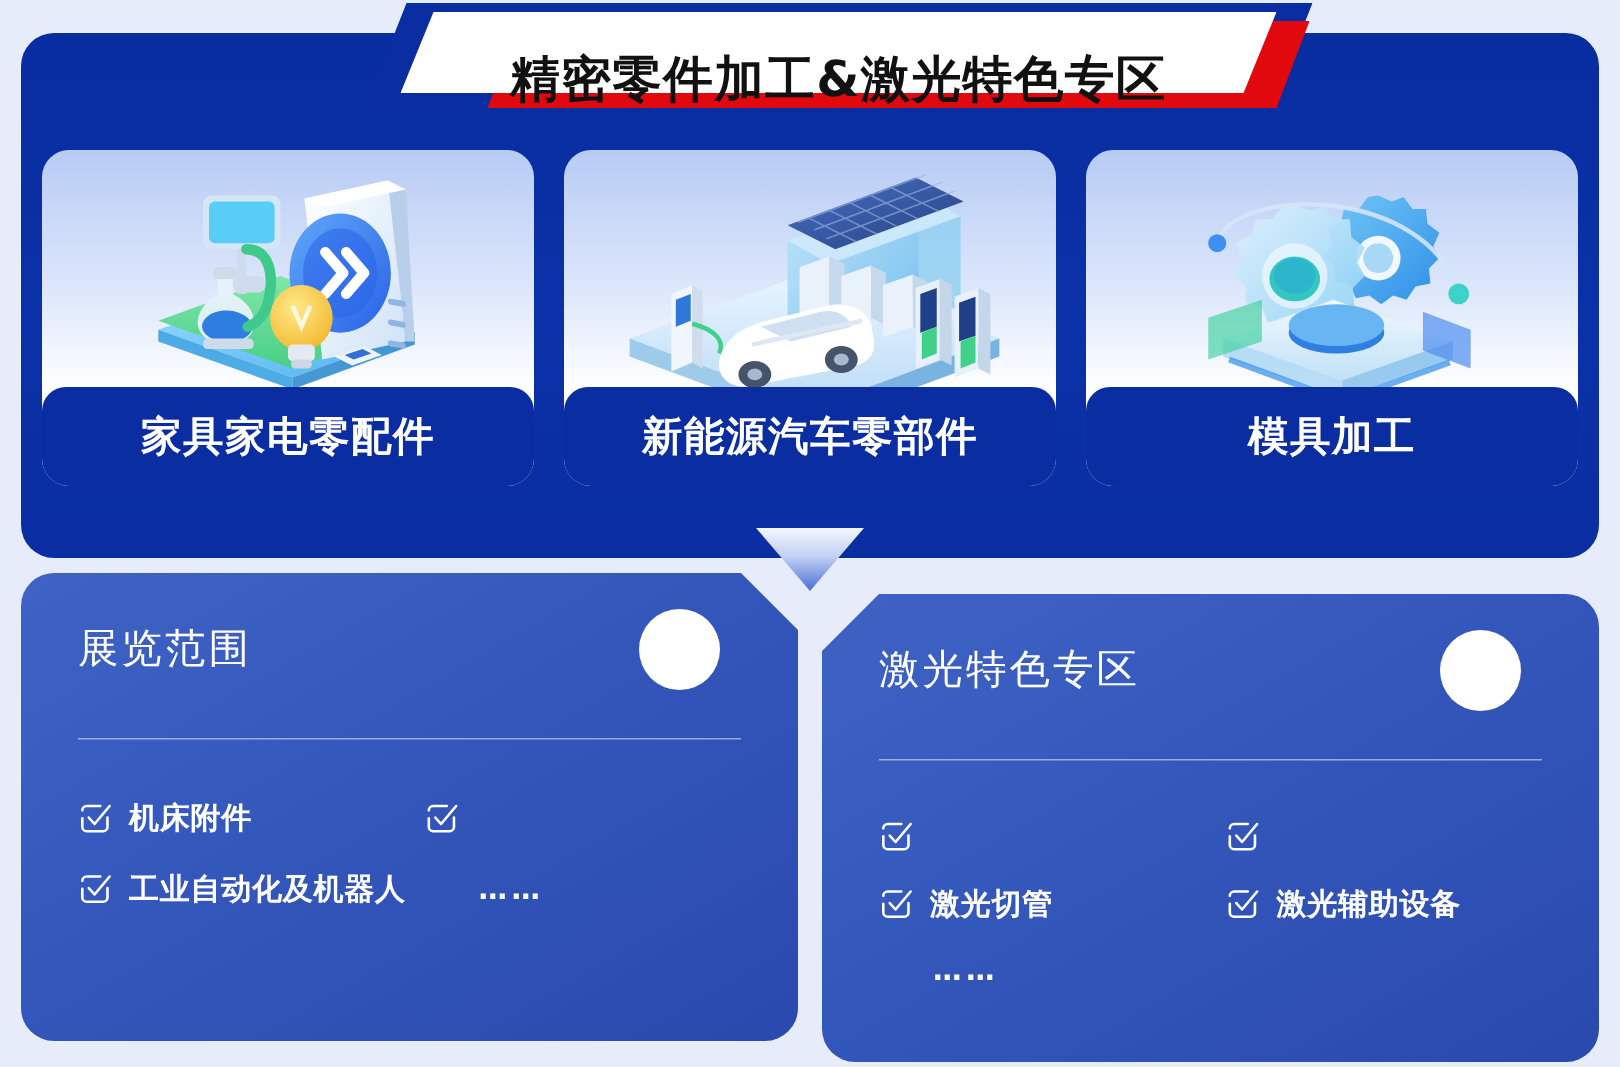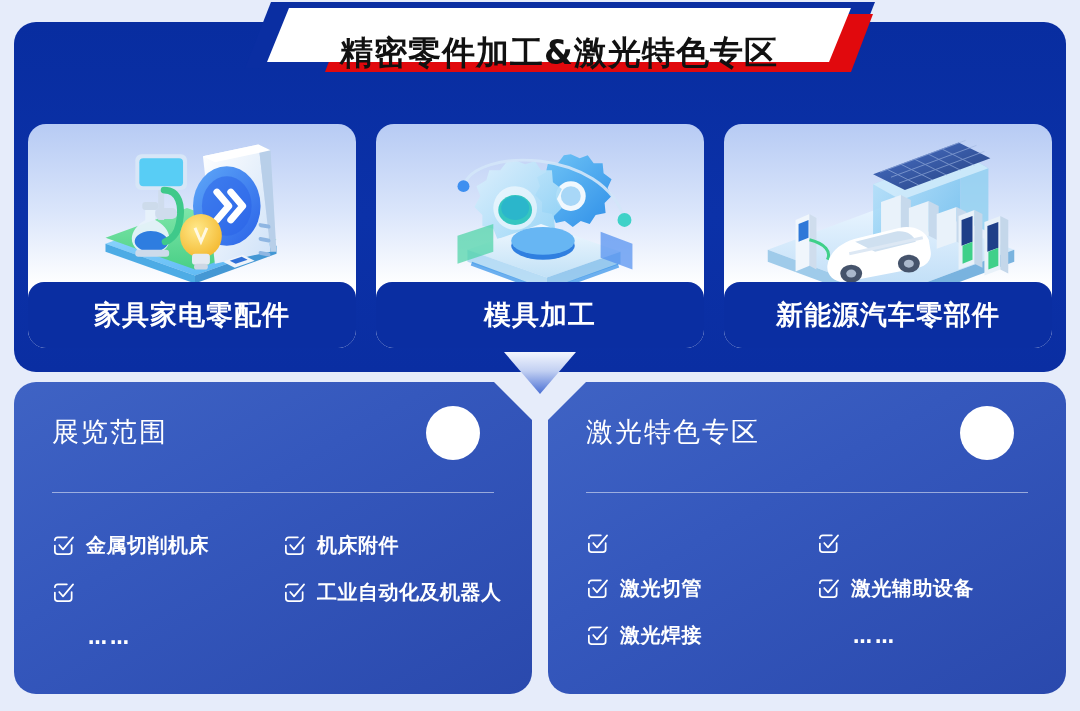--- a/index.html
+++ b/index.html
@@ -38,21 +38,21 @@
   }
   .banner .title-text {
     position: absolute; left: 22px; top: 6px; width: 584px; height: 54px;
     display: flex; align-items: center; justify-content: center;
     font-size: 33px; font-weight: 700; color: #111111;
     letter-spacing: 1px; white-space: nowrap; margin-top: 18px;
   }
 
   
   .cards-row {
-    position: absolute; left: 28px; top: 124px;
+    position: absolute; left: 28px; top: 100px;
     width: 1024px; height: 224px;
     display: flex; gap: 20px;
   }
   .card {
     position: relative; flex: 1;
     border-radius: 18px; overflow: hidden;
     background: linear-gradient(180deg,#b7cbf4 0%,#dbe6fb 40%,#ffffff 72%,#ffffff 100%);
   }
   .card-art { position: absolute; left: 0; top: 0; right: 0; height: 168px; }
   .card-label {
@@ -73,21 +73,21 @@
 
   
   .panel {
     position: absolute; top: 382px; height: 312px;
     background: linear-gradient(150deg,#3f63c4 0%,#3558bd 40%,#2a49ad 100%);
     overflow: hidden;
   }
   .panel-left  { left: 14px;  width: 518px; border-radius: 22px 6px 22px 22px;
                  clip-path: polygon(0 0, 480px 0, 518px 38px, 518px 312px, 0 312px); }
   .panel-right { left: 548px; width: 518px; border-radius: 6px 22px 22px 22px;
-                 clip-path: polygon(38px 0, 518px 0, 518px 312px, 0 312px, 0 38px); }
+                 clip-path: polygon(38px 0, 518px 0, 518px 312px, 0 312px, 0 38px); margin-top: 14px; }
 
   .panel .stripe {
     position: absolute; width: 330px; height: 13px;
     background: rgba(255,255,255,0.42); border-radius: 8px;
   }
   .panel-left  .stripe { right: -110px; top: 34px;  transform: rotate(41deg); transform-origin: right center; }
   .panel-right .stripe { left: -110px;  top: 34px;  transform: rotate(-41deg); transform-origin: left center; }
   .panel .stripe.thin { height: 6px; background: rgba(255,255,255,0.85); }
   .panel-left  .stripe.thin { right: -116px; top: 52px; }
   .panel-right .stripe.thin { left: -116px;  top: 52px; }
@@ -190,70 +190,20 @@
           <ellipse cx="174" cy="112" rx="21" ry="22" fill="url(#g1bulb)"></ellipse>
           <path d="M168 104 L174 118 L180 104" stroke="#ffffff" stroke-width="3" fill="none" opacity=".8"></path>
           <rect x="165" y="130" width="18" height="11" rx="3" fill="#e4eaf2"></rect>
           <rect x="167" y="140" width="14" height="6" rx="3" fill="#cdd7e4"></rect>
 
           <path d="M196 138 L216 131 L228 137 L208 144 Z" fill="#eef3fa"></path>
           <path d="M203 137 L215 133 L221 136 L209 140 Z" fill="#2f6fd8"></path>
         </svg>
       </div>
       <div class="card-label">家具家电零配件</div>
-    </div>
-
-    <div class="card">
-      <div class="card-art">
-        <svg viewBox="0 0 330 168" width="100%" height="100%">
-          <defs>
-            <linearGradient id="g2gearA" x1="0" y1="0" x2="1" y2="1">
-              <stop offset="0" stop-color="#dff1fd"></stop>
-                <stop offset="1" stop-color="#8fd2f5"></stop>
-            </linearGradient>
-            <linearGradient id="g2gearB" x1="0" y1="0" x2="1" y2="1">
-              <stop offset="0" stop-color="#74c8f7"></stop>
-                <stop offset="1" stop-color="#2f8fe8"></stop>
-            </linearGradient>
-            <linearGradient id="g2plat" x1="0" y1="0" x2="0" y2="1">
-              <stop offset="0" stop-color="#f2f9ff"></stop>
-                <stop offset="1" stop-color="#bfe0f6"></stop>
-            </linearGradient>
-          </defs>
-
-          <g transform="translate(196,72)">
-            <path d="M0,-42 L9,-38 L17,-41 L23,-33 L32,-33 L33,-23 L41,-17 L37,-8 L41,0 L34,7 L35,17 L25,19 L19,28 L10,25 L2,31 L-6,25 L-15,27 L-19,18 L-29,16 L-29,6 L-36,-1 L-31,-10 L-34,-19 L-25,-24 L-23,-33 L-13,-33 L-7,-41 Z" fill="url(#g2gearB)"></path>
-            <circle r="15" fill="#ffffff" opacity=".92"></circle>
-            <circle r="10" fill="#5fb6ef" opacity=".5"></circle>
-          </g>
-
-          <g transform="translate(140,84)">
-            <path d="M0,-48 L10,-44 L20,-47 L26,-38 L37,-38 L38,-26 L47,-19 L42,-9 L47,0 L39,8 L40,20 L28,22 L22,32 L11,29 L2,36 L-7,29 L-18,31 L-22,21 L-33,18 L-33,7 L-41,-1 L-35,-12 L-39,-22 L-29,-28 L-26,-38 L-15,-38 L-8,-47 Z" fill="url(#g2gearA)" opacity=".92"></path>
-            <circle r="22" fill="#ffffff" opacity=".55"></circle>
-            <ellipse cx="0" cy="2" rx="17" ry="15" fill="#35c6c0"></ellipse>
-            <ellipse cx="0" cy="0" rx="14" ry="12" fill="#2bb6cb"></ellipse>
-          </g>
-
-          <path d="M88 62 C100 22 230 24 250 96" stroke="#d3e6f8" stroke-width="3" fill="none" opacity=".9"></path>
-          <circle cx="88" cy="62" r="6" fill="#3e8ff0"></circle>
-          <circle cx="250" cy="96" r="7" fill="#3fd2c8"></circle>
-
-          <path d="M92 126 L166 100 L246 128 L172 154 Z" fill="url(#g2plat)" opacity=".96"></path>
-          <path d="M92 126 L92 138 L172 166 L172 154 Z" fill="#a7d4f2" opacity=".8"></path>
-          <path d="M172 154 L172 166 L246 140 L246 128 Z" fill="#7fbdea" opacity=".8"></path>
-          <path d="M96 140 L172 168 L244 142" stroke="#2f8fe8" stroke-width="4" fill="none" opacity=".7"></path>
-
-          <ellipse cx="168" cy="122" rx="32" ry="14" fill="#2f7fe0"></ellipse>
-          <ellipse cx="168" cy="117" rx="32" ry="14" fill="#67b6f3"></ellipse>
-
-          <path d="M82 112 L118 100 L118 128 L82 140 Z" fill="#49d3a4" opacity=".7"></path>
-          <path d="M226 108 L258 120 L258 146 L226 134 Z" fill="#4f8df0" opacity=".7"></path>
-        </svg>
-      </div>
-      <div class="card-label">模具加工</div>
     </div>
 
     <div class="card">
       <div class="card-art">
         <svg viewBox="0 0 330 168" width="100%" height="100%">
           <defs>
             <linearGradient id="g3base" x1="0" y1="0" x2="0" y2="1">
               <stop offset="0" stop-color="#eaf5ff"></stop>
                 <stop offset="1" stop-color="#bcdcf6"></stop>
             </linearGradient>
@@ -317,41 +267,82 @@
           <path d="M126 130 L200 114" stroke="#dde8f4" stroke-width="3"></path>
           <ellipse cx="128" cy="150" rx="11" ry="9" fill="#45536b"></ellipse>
           <ellipse cx="128" cy="150" rx="5" ry="4" fill="#aab8cc"></ellipse>
           <ellipse cx="186" cy="140" rx="11" ry="9" fill="#45536b"></ellipse>
           <ellipse cx="186" cy="140" rx="5" ry="4" fill="#aab8cc"></ellipse>
         </svg>
       </div>
       <div class="card-label">新能源汽车零部件</div>
     </div>
 
+    <div class="card">
+      <div class="card-art">
+        <svg viewBox="0 0 330 168" width="100%" height="100%">
+          <defs>
+            <linearGradient id="g2gearA" x1="0" y1="0" x2="1" y2="1">
+              <stop offset="0" stop-color="#dff1fd"></stop>
+                <stop offset="1" stop-color="#8fd2f5"></stop>
+            </linearGradient>
+            <linearGradient id="g2gearB" x1="0" y1="0" x2="1" y2="1">
+              <stop offset="0" stop-color="#74c8f7"></stop>
+                <stop offset="1" stop-color="#2f8fe8"></stop>
+            </linearGradient>
+            <linearGradient id="g2plat" x1="0" y1="0" x2="0" y2="1">
+              <stop offset="0" stop-color="#f2f9ff"></stop>
+                <stop offset="1" stop-color="#bfe0f6"></stop>
+            </linearGradient>
+          </defs>
+
+          <g transform="translate(196,72)">
+            <path d="M0,-42 L9,-38 L17,-41 L23,-33 L32,-33 L33,-23 L41,-17 L37,-8 L41,0 L34,7 L35,17 L25,19 L19,28 L10,25 L2,31 L-6,25 L-15,27 L-19,18 L-29,16 L-29,6 L-36,-1 L-31,-10 L-34,-19 L-25,-24 L-23,-33 L-13,-33 L-7,-41 Z" fill="url(#g2gearB)"></path>
+            <circle r="15" fill="#ffffff" opacity=".92"></circle>
+            <circle r="10" fill="#5fb6ef" opacity=".5"></circle>
+          </g>
+
+          <g transform="translate(140,84)">
+            <path d="M0,-48 L10,-44 L20,-47 L26,-38 L37,-38 L38,-26 L47,-19 L42,-9 L47,0 L39,8 L40,20 L28,22 L22,32 L11,29 L2,36 L-7,29 L-18,31 L-22,21 L-33,18 L-33,7 L-41,-1 L-35,-12 L-39,-22 L-29,-28 L-26,-38 L-15,-38 L-8,-47 Z" fill="url(#g2gearA)" opacity=".92"></path>
+            <circle r="22" fill="#ffffff" opacity=".55"></circle>
+            <ellipse cx="0" cy="2" rx="17" ry="15" fill="#35c6c0"></ellipse>
+            <ellipse cx="0" cy="0" rx="14" ry="12" fill="#2bb6cb"></ellipse>
+          </g>
+
+          <path d="M88 62 C100 22 230 24 250 96" stroke="#d3e6f8" stroke-width="3" fill="none" opacity=".9"></path>
+          <circle cx="88" cy="62" r="6" fill="#3e8ff0"></circle>
+          <circle cx="250" cy="96" r="7" fill="#3fd2c8"></circle>
+
+          <path d="M92 126 L166 100 L246 128 L172 154 Z" fill="url(#g2plat)" opacity=".96"></path>
+          <path d="M92 126 L92 138 L172 166 L172 154 Z" fill="#a7d4f2" opacity=".8"></path>
+          <path d="M172 154 L172 166 L246 140 L246 128 Z" fill="#7fbdea" opacity=".8"></path>
+          <path d="M96 140 L172 168 L244 142" stroke="#2f8fe8" stroke-width="4" fill="none" opacity=".7"></path>
+
+          <ellipse cx="168" cy="122" rx="32" ry="14" fill="#2f7fe0"></ellipse>
+          <ellipse cx="168" cy="117" rx="32" ry="14" fill="#67b6f3"></ellipse>
+
+          <path d="M82 112 L118 100 L118 128 L82 140 Z" fill="#49d3a4" opacity=".7"></path>
+          <path d="M226 108 L258 120 L258 146 L226 134 Z" fill="#4f8df0" opacity=".7"></path>
+        </svg>
+      </div>
+      <div class="card-label">模具加工</div>
+    </div>
+
   </div>
 
   <div class="chevron"></div>
 
   <div class="panel panel-left">
     <div class="stripe"></div>
     <div class="stripe thin"></div>
     <div class="panel-title">展览范围</div>
     <div class="panel-dot"></div>
     <div class="panel-rule"></div>
     <div class="panel-list">
 
-      <div class="li">
-        <span class="chk">
-          <svg viewBox="0 0 24 24">
-              <path d="M3 6.5a3 3 0 0 1 3-3h9.5M20.5 11.5V18a3 3 0 0 1-3 3H6a3 3 0 0 1-3-3v-6" fill="none" stroke="#ffffff" stroke-width="1.8" stroke-linecap="round"></path>
-              <path d="M7.5 11.5 L11.5 16 L22 3.5" fill="none" stroke="#ffffff" stroke-width="1.8" stroke-linecap="round" stroke-linejoin="round"></path>
-            </svg>
-        </span>
-        <span class="li-text">金属切削机床</span>
-      </div>
 
       <div class="li">
         <span class="chk">
           <svg viewBox="0 0 24 24">
               <path d="M3 6.5a3 3 0 0 1 3-3h9.5M20.5 11.5V18a3 3 0 0 1-3 3H6a3 3 0 0 1-3-3v-6" fill="none" stroke="#ffffff" stroke-width="1.8" stroke-linecap="round"></path>
               <path d="M7.5 11.5 L11.5 16 L22 3.5" fill="none" stroke="#ffffff" stroke-width="1.8" stroke-linecap="round" stroke-linejoin="round"></path>
             </svg>
         </span>
         <span class="li-text">机床附件</span>
       </div>
@@ -422,29 +413,20 @@
       <div class="li">
         <span class="chk">
           <svg viewBox="0 0 24 24">
               <path d="M3 6.5a3 3 0 0 1 3-3h9.5M20.5 11.5V18a3 3 0 0 1-3 3H6a3 3 0 0 1-3-3v-6" fill="none" stroke="#ffffff" stroke-width="1.8" stroke-linecap="round"></path>
               <path d="M7.5 11.5 L11.5 16 L22 3.5" fill="none" stroke="#ffffff" stroke-width="1.8" stroke-linecap="round" stroke-linejoin="round"></path>
             </svg>
         </span>
         <span class="li-text">激光辅助设备</span>
       </div>
 
-      <div class="li">
-        <span class="chk">
-          <svg viewBox="0 0 24 24">
-              <path d="M3 6.5a3 3 0 0 1 3-3h9.5M20.5 11.5V18a3 3 0 0 1-3 3H6a3 3 0 0 1-3-3v-6" fill="none" stroke="#ffffff" stroke-width="1.8" stroke-linecap="round"></path>
-              <path d="M7.5 11.5 L11.5 16 L22 3.5" fill="none" stroke="#ffffff" stroke-width="1.8" stroke-linecap="round" stroke-linejoin="round"></path>
-            </svg>
-        </span>
-        <span class="li-text">激光焊接</span>
-      </div>
 
       <div class="li ellipsis">
         <span class="li-text">……</span>
       </div>
 
     </div>
   </div>
 
 </div>
 

